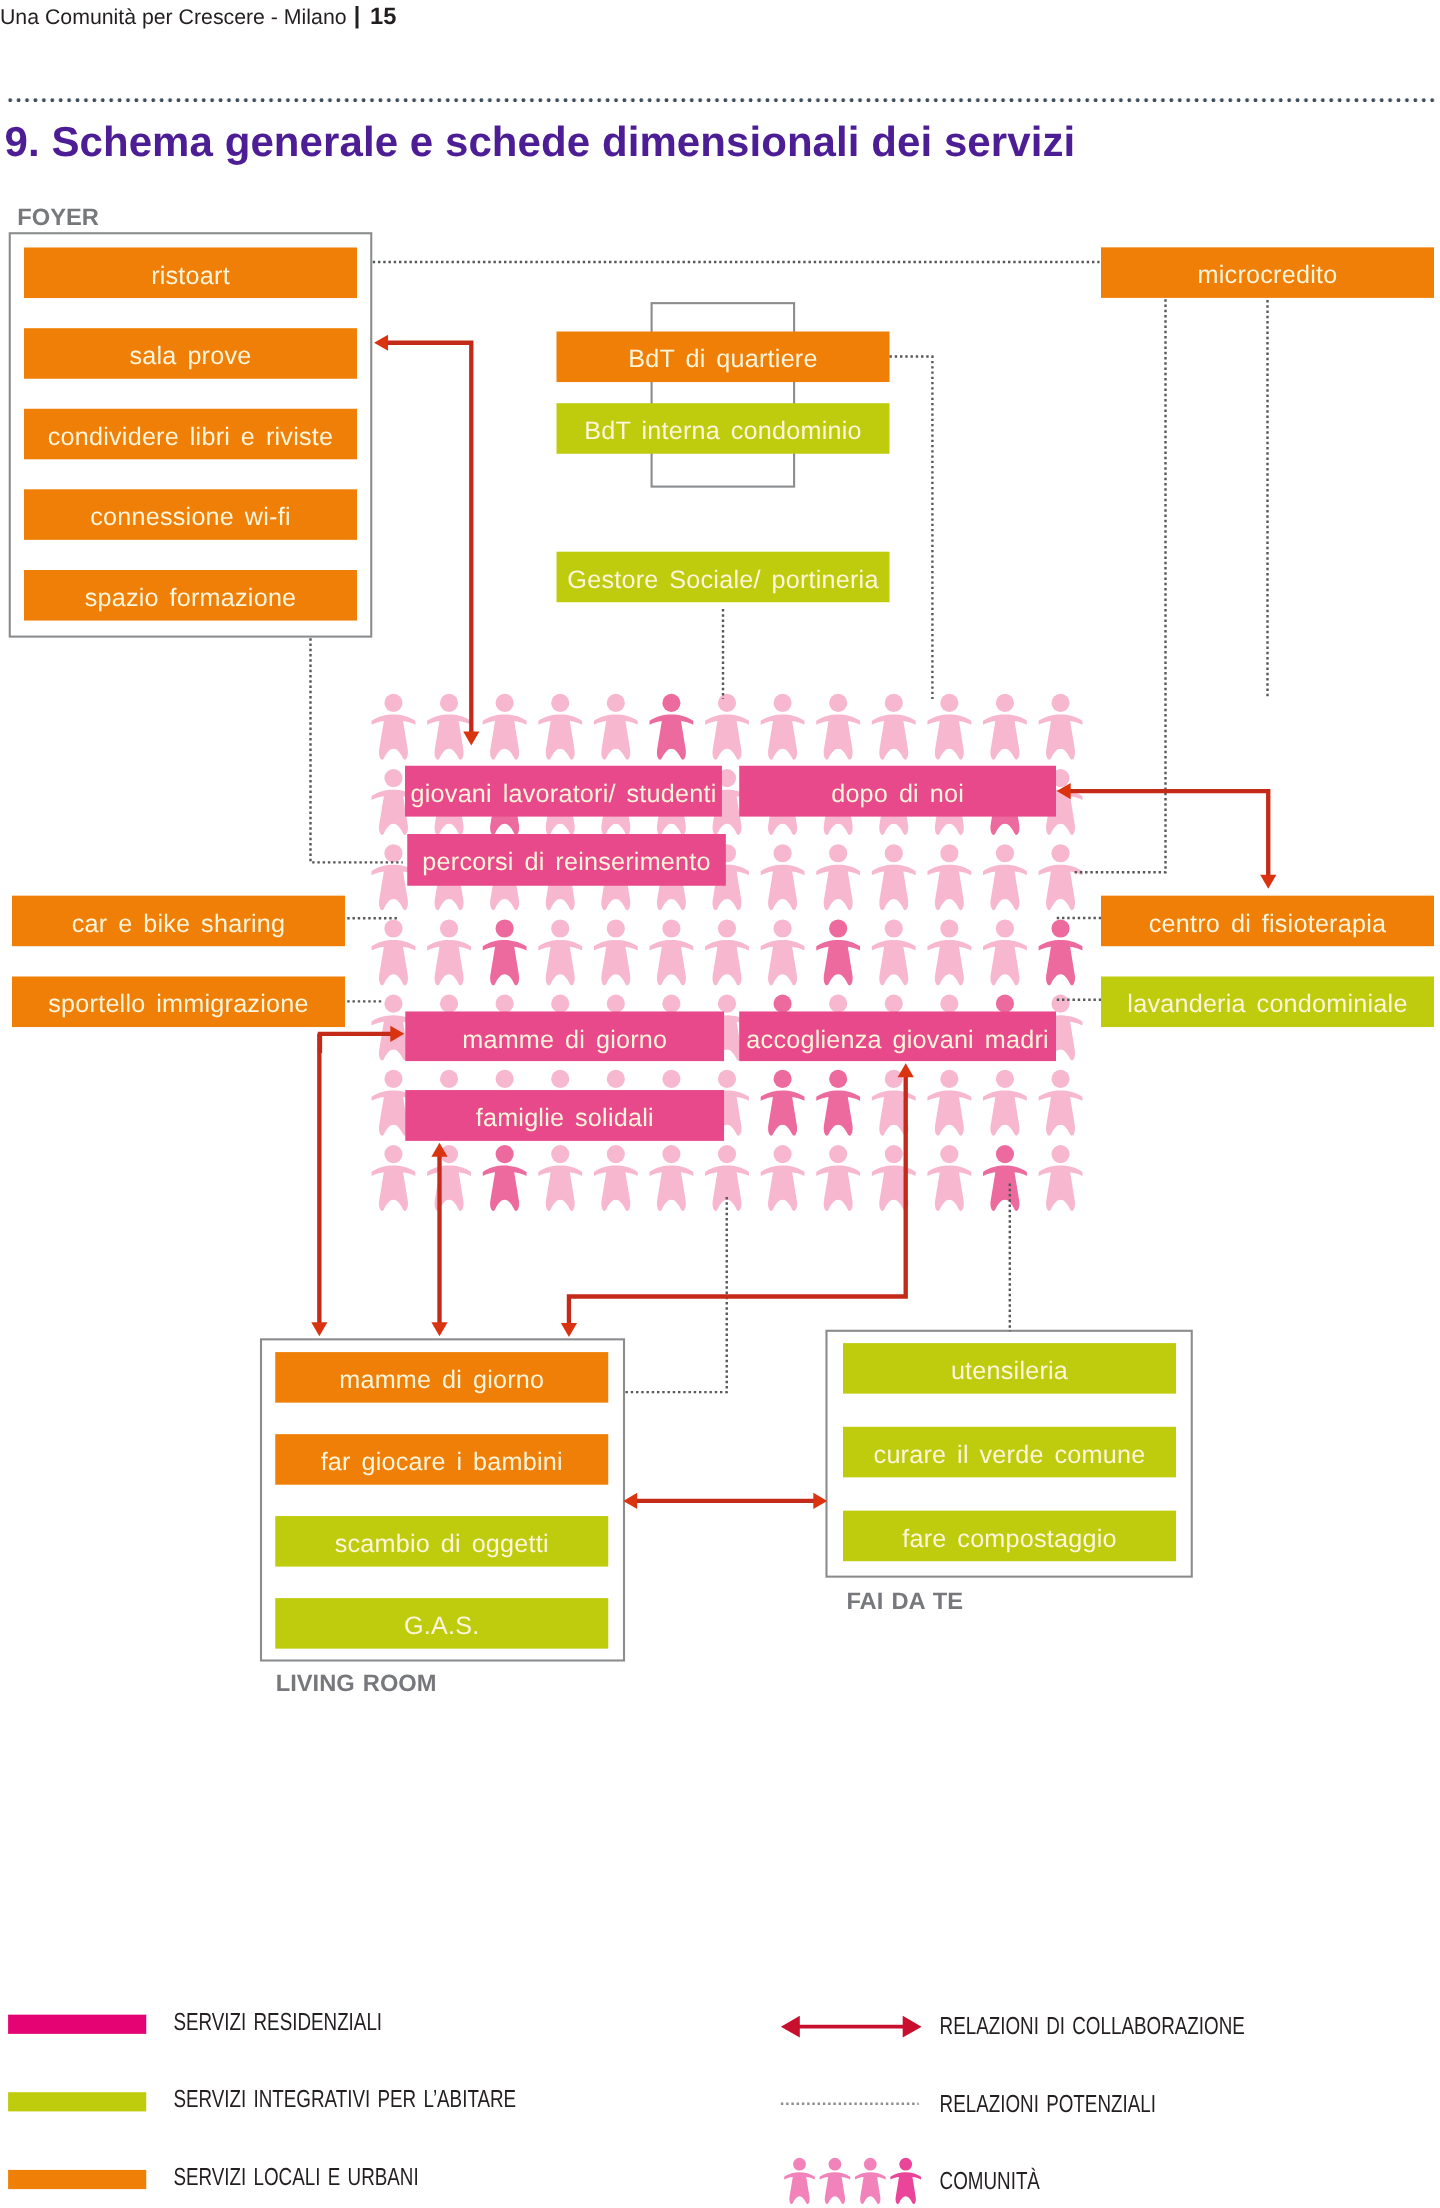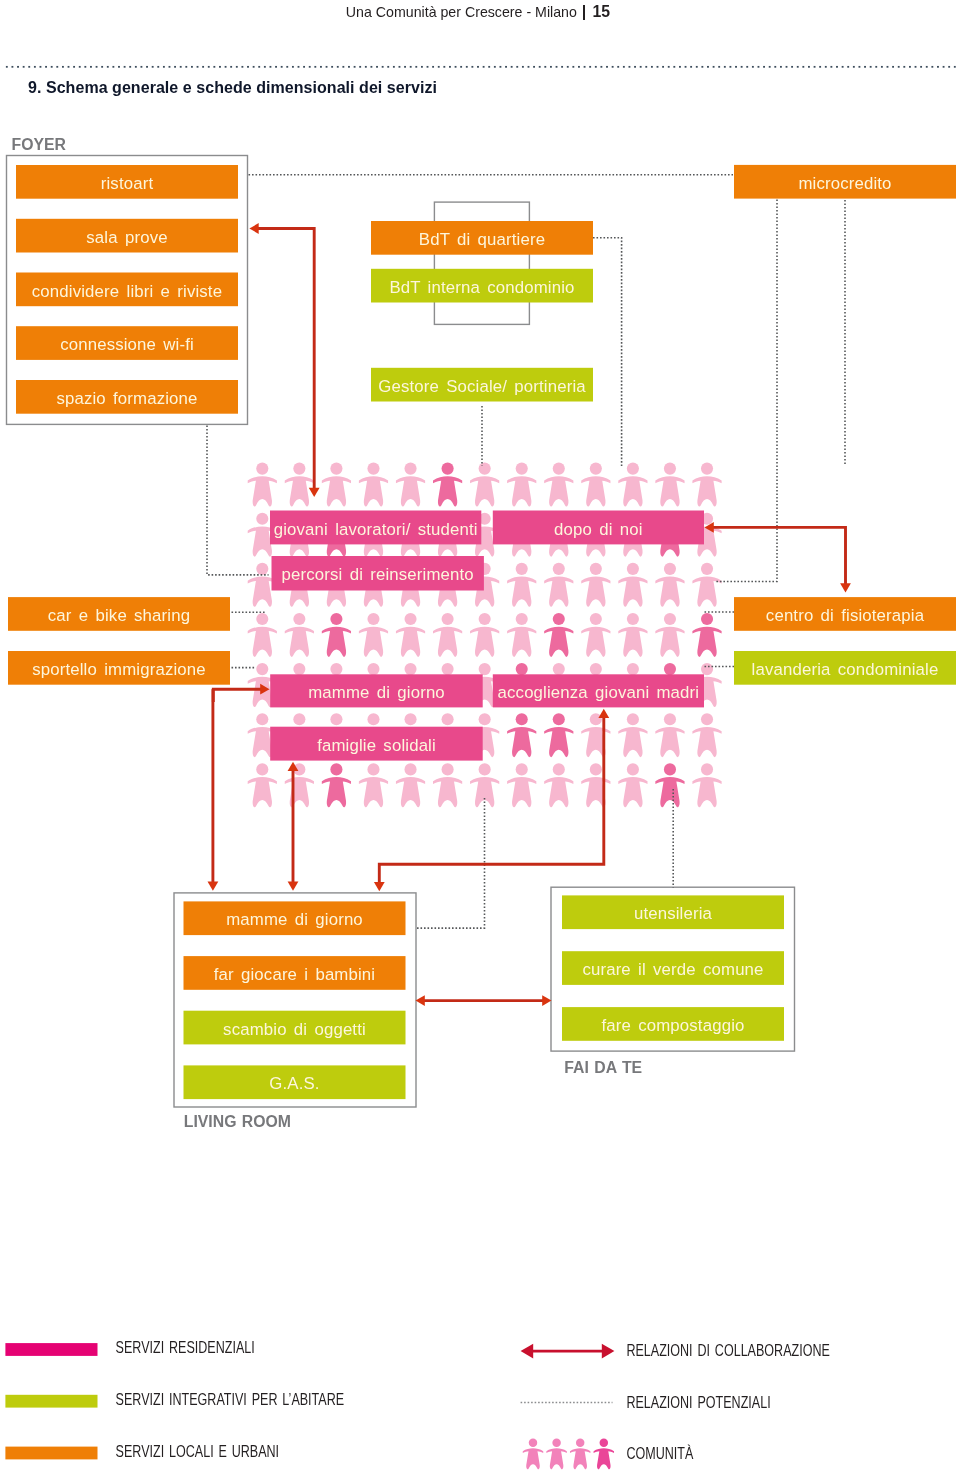--- a/index.html
+++ b/index.html
@@ -1,26 +1,26 @@
 <!DOCTYPE html>
 <html><head>
 <meta charset="utf-8">
 <style>
   html,body{margin:0;padding:0;background:#fff;}
   body{width:960px;height:1472px;position:relative;overflow:hidden;
        font-family:"Liberation Sans",sans-serif;-webkit-font-smoothing:antialiased;}
   .abs{position:absolute;}
-  #header{left:0;top:3px;width:956px;text-align:center;font-size:14.2px;color:#231f20;}
+  #header{left:0;top:3px;width:956px;text-align:left;font-size:14.2px;color:#231f20;}
   #header .pg{font-weight:bold;font-size:15.8px;}
   #header .bar{display:inline-block;width:1.7px;height:15px;background:#231f20;
        vertical-align:-3px;margin:0 8px 0 6px;}
   #rule{left:3.6px;top:64.9px;width:953px;height:3.6px;
        background-image:radial-gradient(circle,#3d4d5c 1.2px,transparent 1.35px);
        background-size:5.62px 3.6px;background-repeat:repeat-x;}
-  #title{left:3px;top:79px;font-size:16px;font-weight:bold;color:#0f172a;letter-spacing:.05px;margin-left:25px;}
+  #title{left:3px;top:79px;font-size:28px;font-weight:bold;color:#4c1d95;letter-spacing:.05px;}
   svg{position:absolute;left:0;top:0;}
   .boxtext{fill:#FDF6DC;font-family:"Liberation Sans",sans-serif;font-size:16.8px;letter-spacing:.15px;word-spacing:2.4px;text-anchor:middle;}
   .grouplabel{fill:#77787B;font-family:"Liberation Sans",sans-serif;font-size:15.8px;font-weight:bold;letter-spacing:0px;word-spacing:1px;}
   .legtext{fill:#231f20;font-family:"Liberation Sans",sans-serif;font-size:16.4px;letter-spacing:0px;word-spacing:1.8px;}
 </style>
 </head>
 <body>
 
 <div id="header" class="abs">
   <span>Una Comunità per Crescere - Milano</span><span class="bar"></span><span class="pg">15</span>

